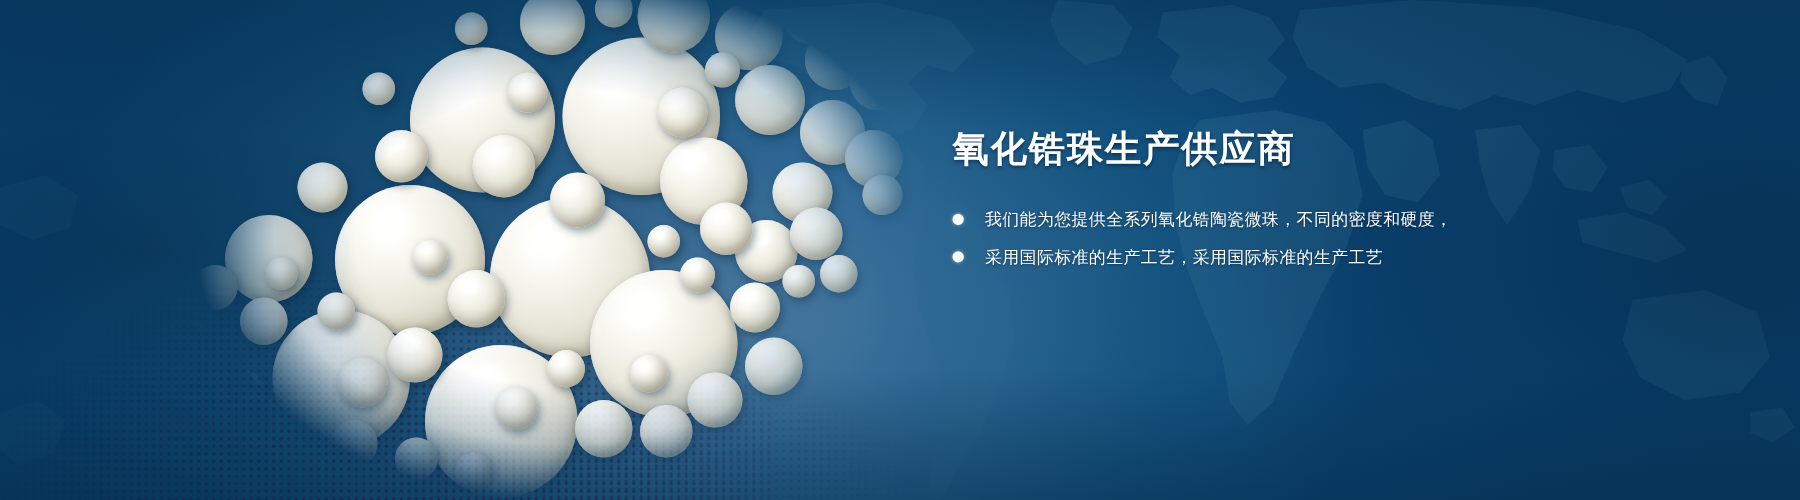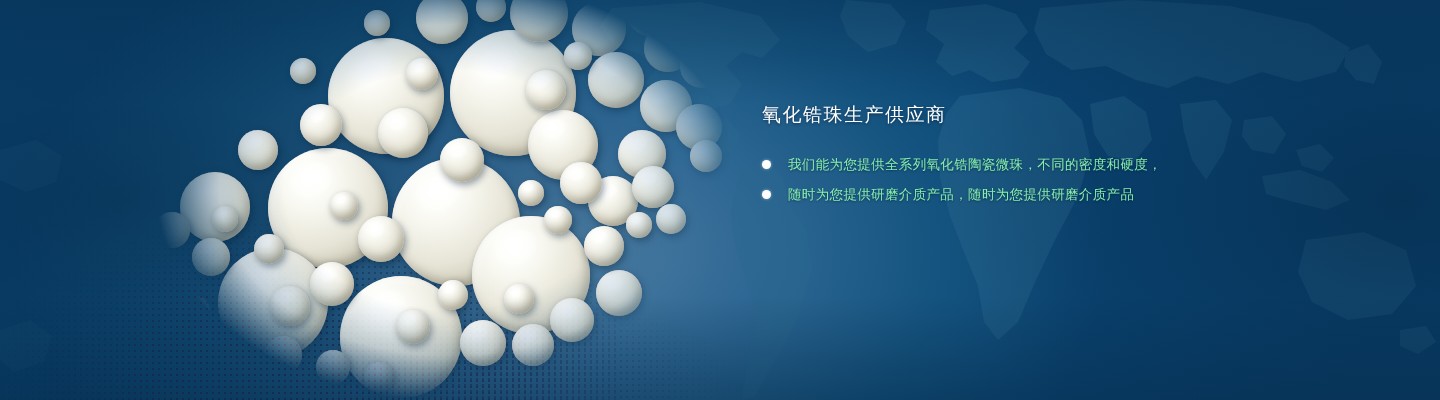--- a/index.html
+++ b/index.html
@@ -87,36 +87,36 @@
   }
   .bead.sm::after{ left:24%; top:15%; width:38%; height:30%; }
 
   
   .content{
     position:absolute;
     left:762px; top:104px; width:560px;
   }
   .headline{
     color:#ffffff;
-    font-size:19px;
-    font-weight:400;
+    font-size:29px;
+    font-weight:700;
     letter-spacing:1.5px;
     line-height:1.15;
     text-shadow:0 1px 3px rgba(0,20,45,.55);
     white-space:nowrap;
   }
   .bullets{
     margin-top:28px;
     list-style:none;
   }
   .bullet{
     position:relative;
     padding-left:26px;
     margin-bottom:9px;
-    color:#86efac;
+    color:#ffffff;
     font-size:13.5px;
     line-height:21px;
     letter-spacing:.35px;
     text-shadow:0 1px 2px rgba(0,18,40,.5);
   }
   .bullet:last-child{ margin-bottom:0; }
   .dot{
     position:absolute;
     left:0; top:6px;
     width:9px; height:9px;
@@ -247,19 +247,19 @@
     <ul class="bullets">
 
       <li class="bullet">
         <span class="dot"></span>
         <span class="line">我们能为您提供全系列氧化锆陶瓷微珠，不同的密度和硬度，</span>
       </li>
 
 
       <li class="bullet">
         <span class="dot"></span>
-        <span class="line">随时为您提供研磨介质产品，随时为您提供研磨介质产品</span>
+        <span class="line">采用国际标准的生产工艺，采用国际标准的生产工艺</span>
       </li>
 
     </ul>
   </div>
 
 </div>
 
 </body></html>

